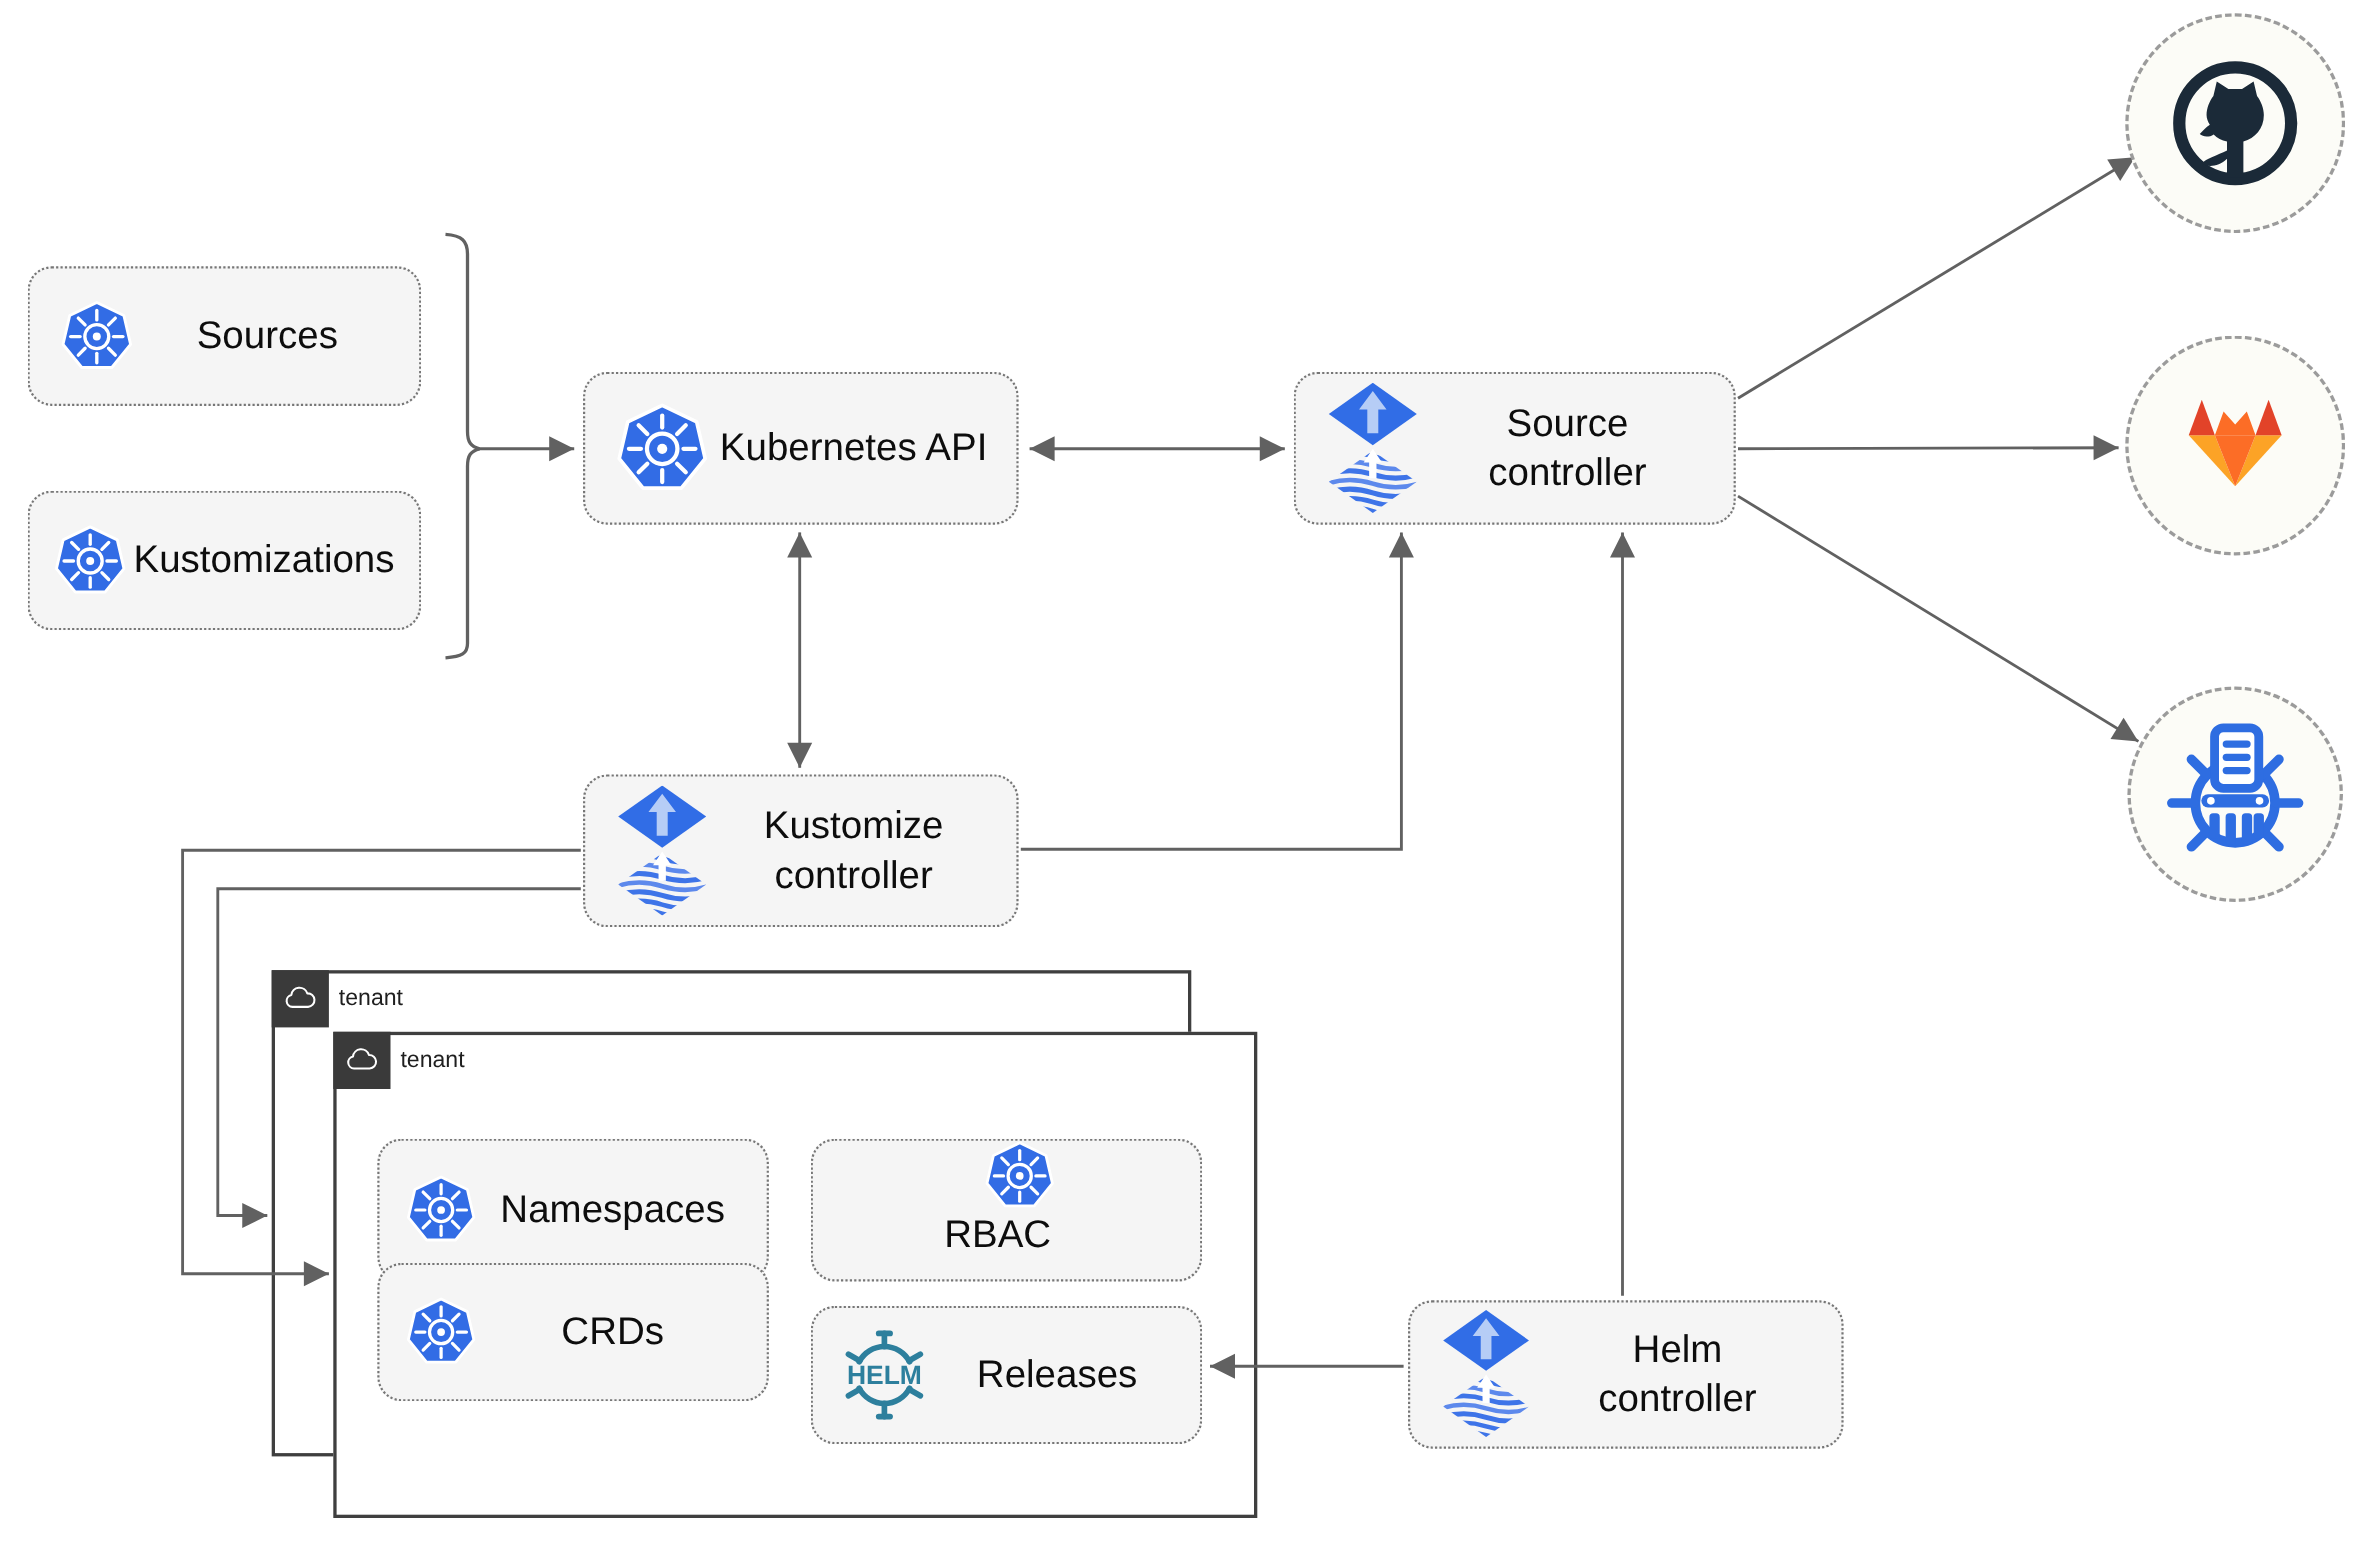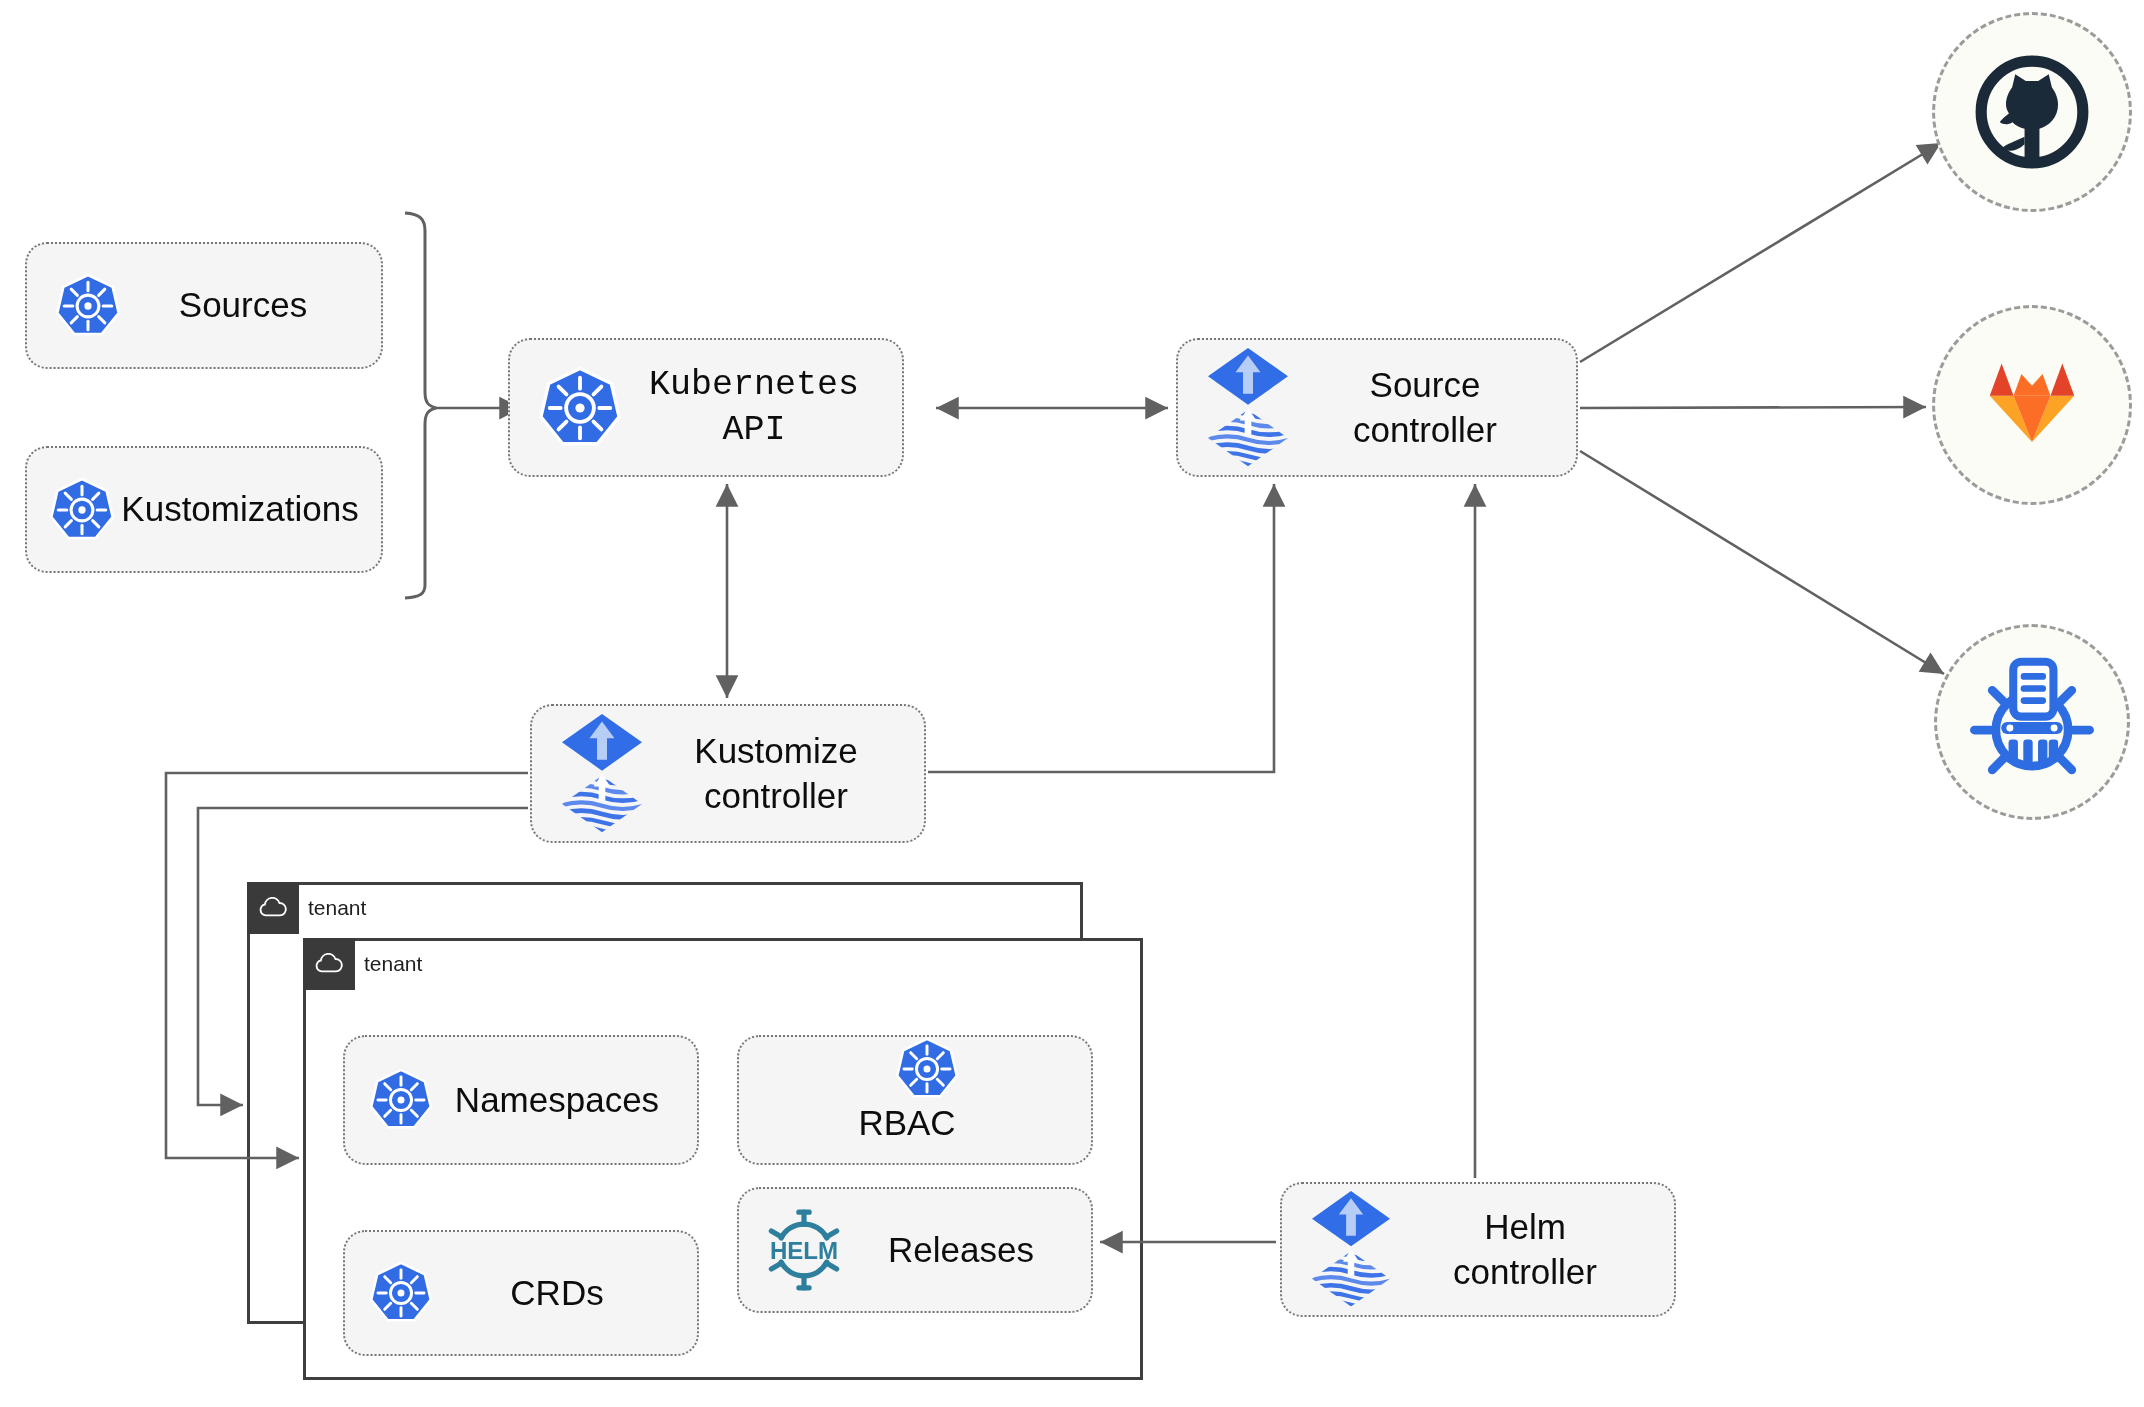--- a/index.html
+++ b/index.html
@@ -188,21 +188,21 @@
 
 <div class="node" style="left:25px;top:446px;width:358px;height:127px;">
   <span class="icon" style="margin-left:22px;">
     <svg width="66" height="66">
         <use href="#i-k8s" width="66" height="66"></use>
       </svg>
   </span>
   <span class="label">Kustomizations</span>
 </div>
 
-<div class="node" style="left:508px;top:338px;width:396px;height:139px;font-family:Liberation Mono, monospace;">
+<div class="node" style="left:530px;top:338px;width:396px;height:139px;">
   <span class="icon">
     <svg width="84" height="84">
         <use href="#i-k8s" width="84" height="84"></use>
       </svg>
   </span>
   <span class="label">Kubernetes API</span>
 </div>
 
 <div class="node" style="left:1176px;top:338px;width:402px;height:139px;">
   <span class="icon">
@@ -245,21 +245,21 @@
 
 <div class="node" style="left:737px;top:1035px;width:356px;height:130px;flex-direction:column;">
   <span class="icon" style="margin-left:24px;">
     <svg width="64" height="64">
         <use href="#i-k8s" width="64" height="64"></use>
       </svg>
   </span>
   <span class="label">RBAC</span>
 </div>
 
-<div class="node" style="left:343px;top:1230px;width:356px;height:126px;align-items:center;">
+<div class="node" style="left:343px;top:1148px;width:356px;height:126px;align-items:center;">
   <span class="icon" style="margin-left:24px;">
     <svg width="64" height="64">
         <use href="#i-k8s" width="64" height="64"></use>
       </svg>
   </span>
   <span class="label">CRDs</span>
 </div>
 
 <div class="node" style="left:737px;top:1187px;width:356px;height:126px;align-items:center;">
   <span class="icon" style="margin-left:22px;">

